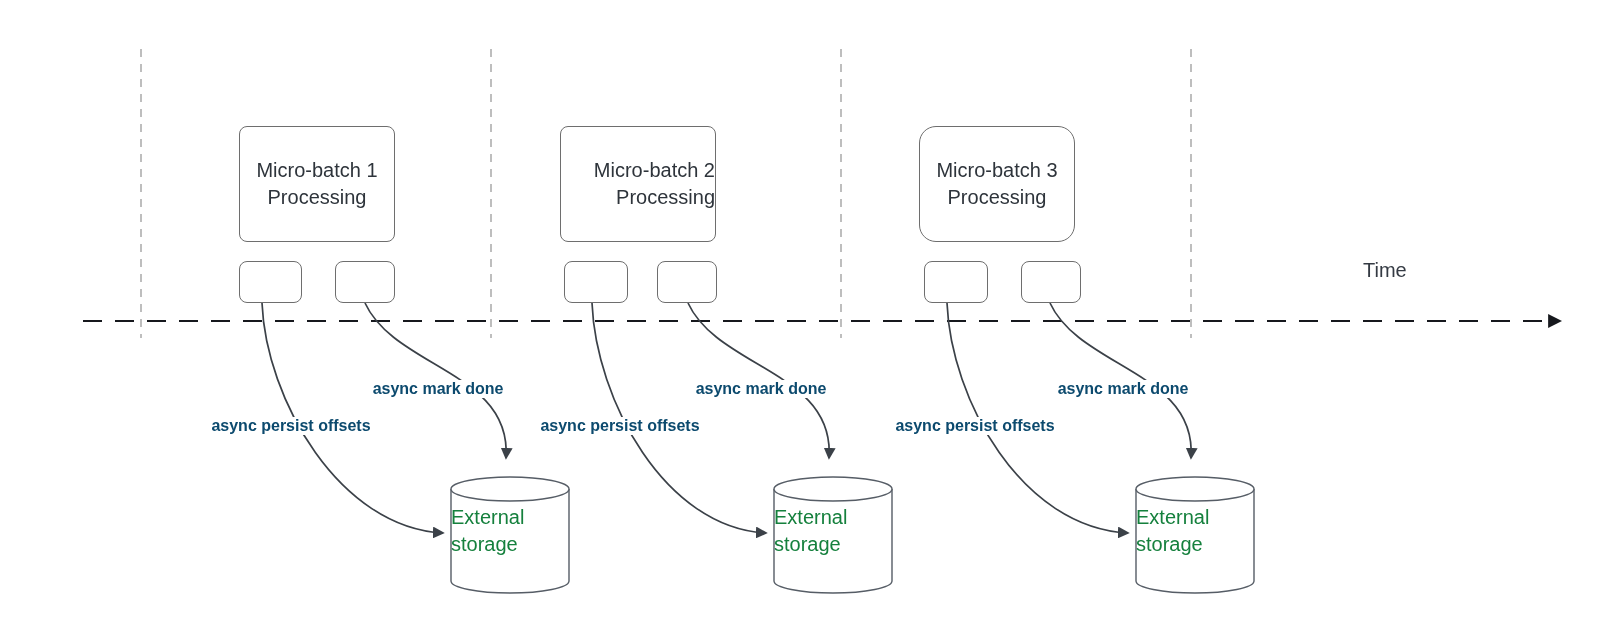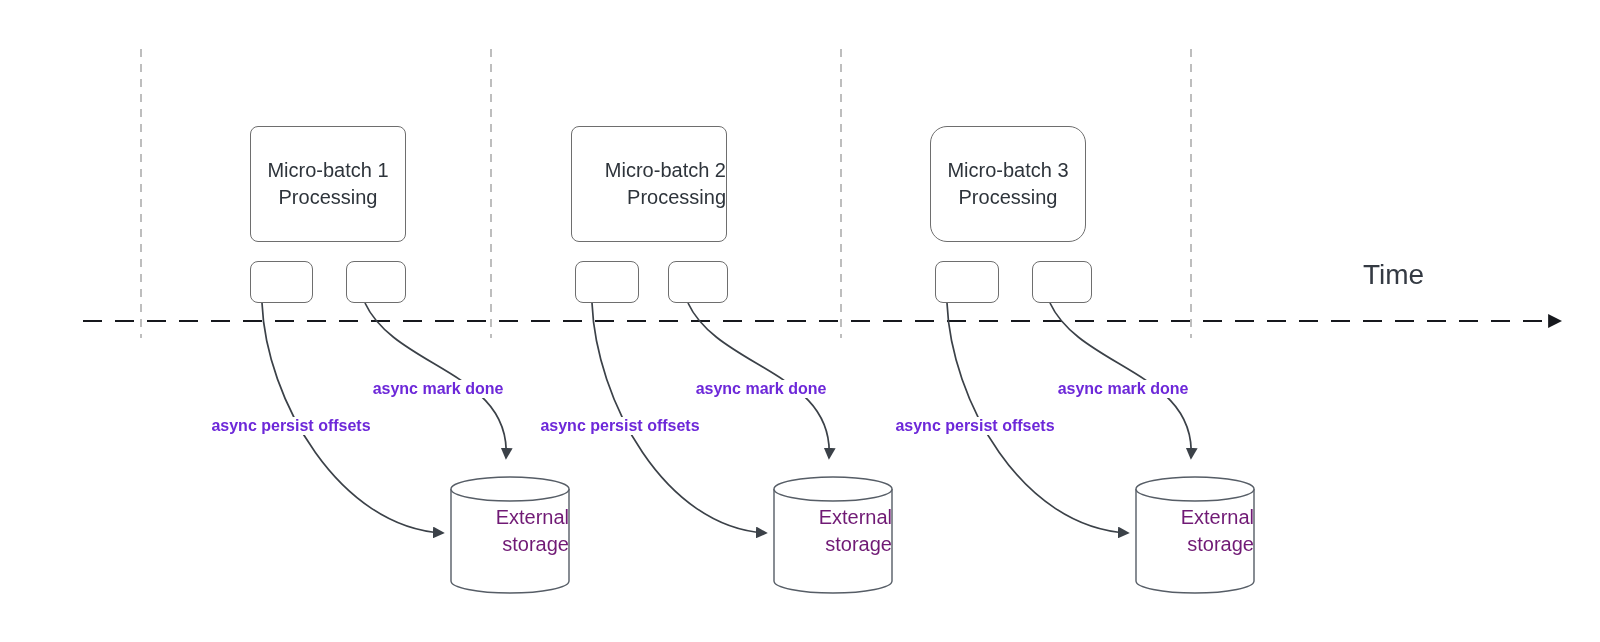--- a/index.html
+++ b/index.html
@@ -14,44 +14,44 @@
   .node-box{
     position:absolute;
     box-sizing:border-box;
     border:1px solid #6e6e6e;
     border-radius:8px;
     background:#ffffff;
     display:flex;flex-direction:column;
     align-items:center;justify-content:center;
     text-align:center;
     color:#2e343b;
-    font-size:20px;line-height:27px;margin-left:11px;
+    font-size:20px;line-height:27px;
   }
   .big-box{width:156px;height:116px;top:126px;}
   .small-box{width:63px;height:42px;top:261px;}
   .flow-label{
     position:absolute;
     transform:translateX(-50%);
     background:#ffffff;
     padding:0 3px;
     font-size:16px;font-weight:bold;
-    color:#6d28d9;
+    color:#0c4a6e;
     white-space:nowrap;
   }
   .storage-text{
     position:absolute;
     width:118px;top:504px;
-    text-align:right;
-    color:#701a75;
+    text-align:left;
+    color:#15803d;
     font-size:20px;line-height:27px;
   }
   .time-label{
     position:absolute;
     left:1363px;top:259px;
-    font-size:28px;
+    font-size:20px;
     color:#343a43;
   }
 </style>
 </head>
 <body>
 
 <div id="canvas">
 
   <svg class="layer" width="1600" height="642" viewBox="0 0 1600 642">
     <defs>

